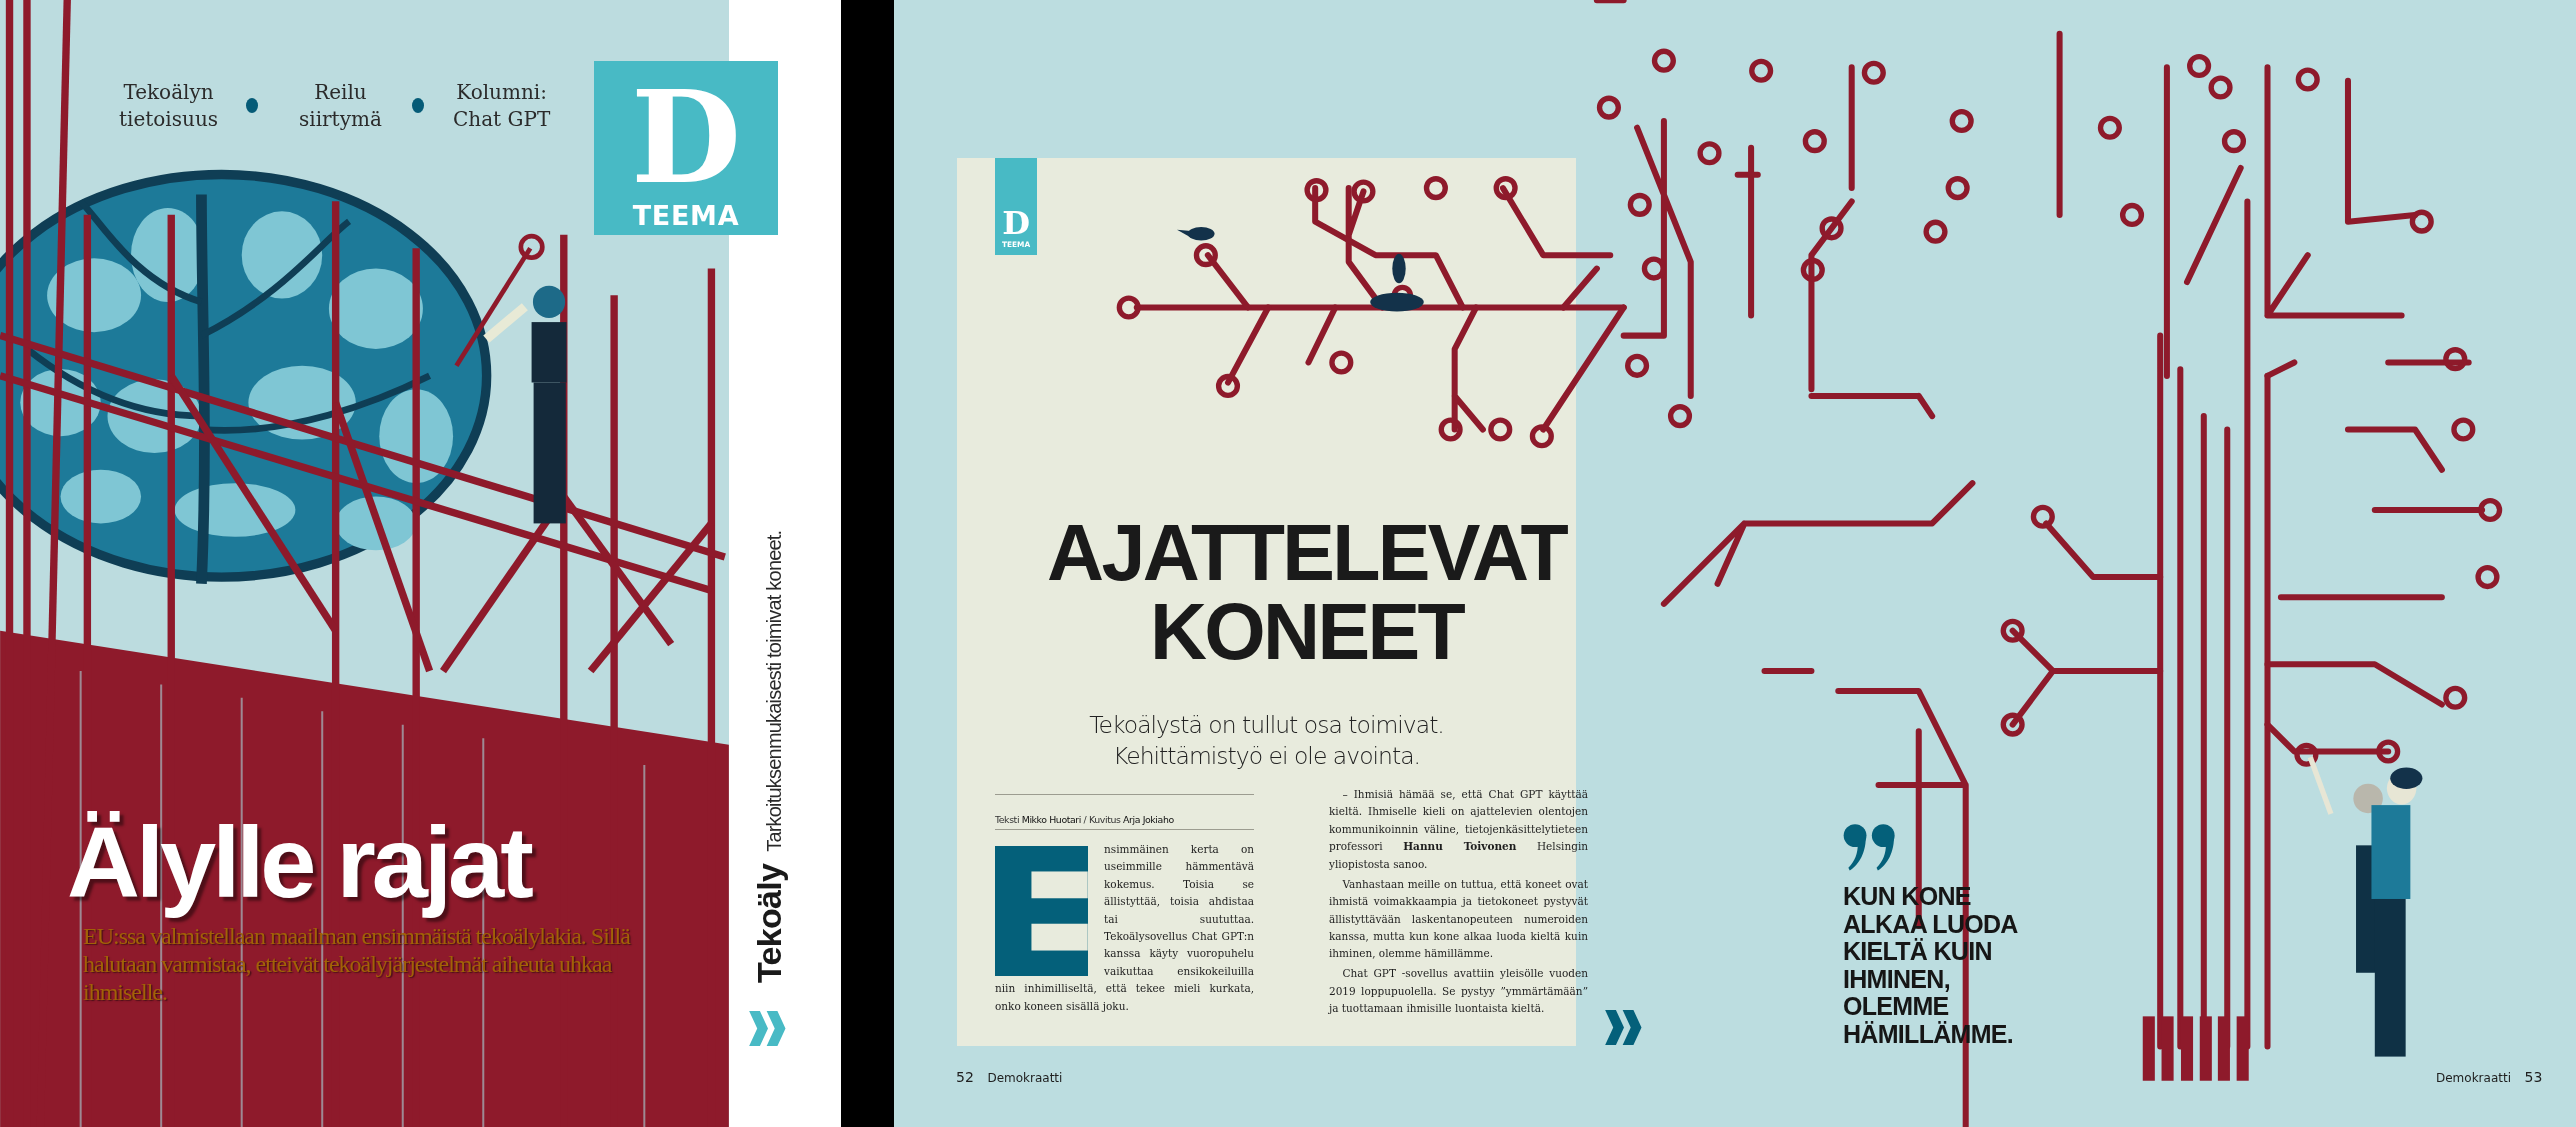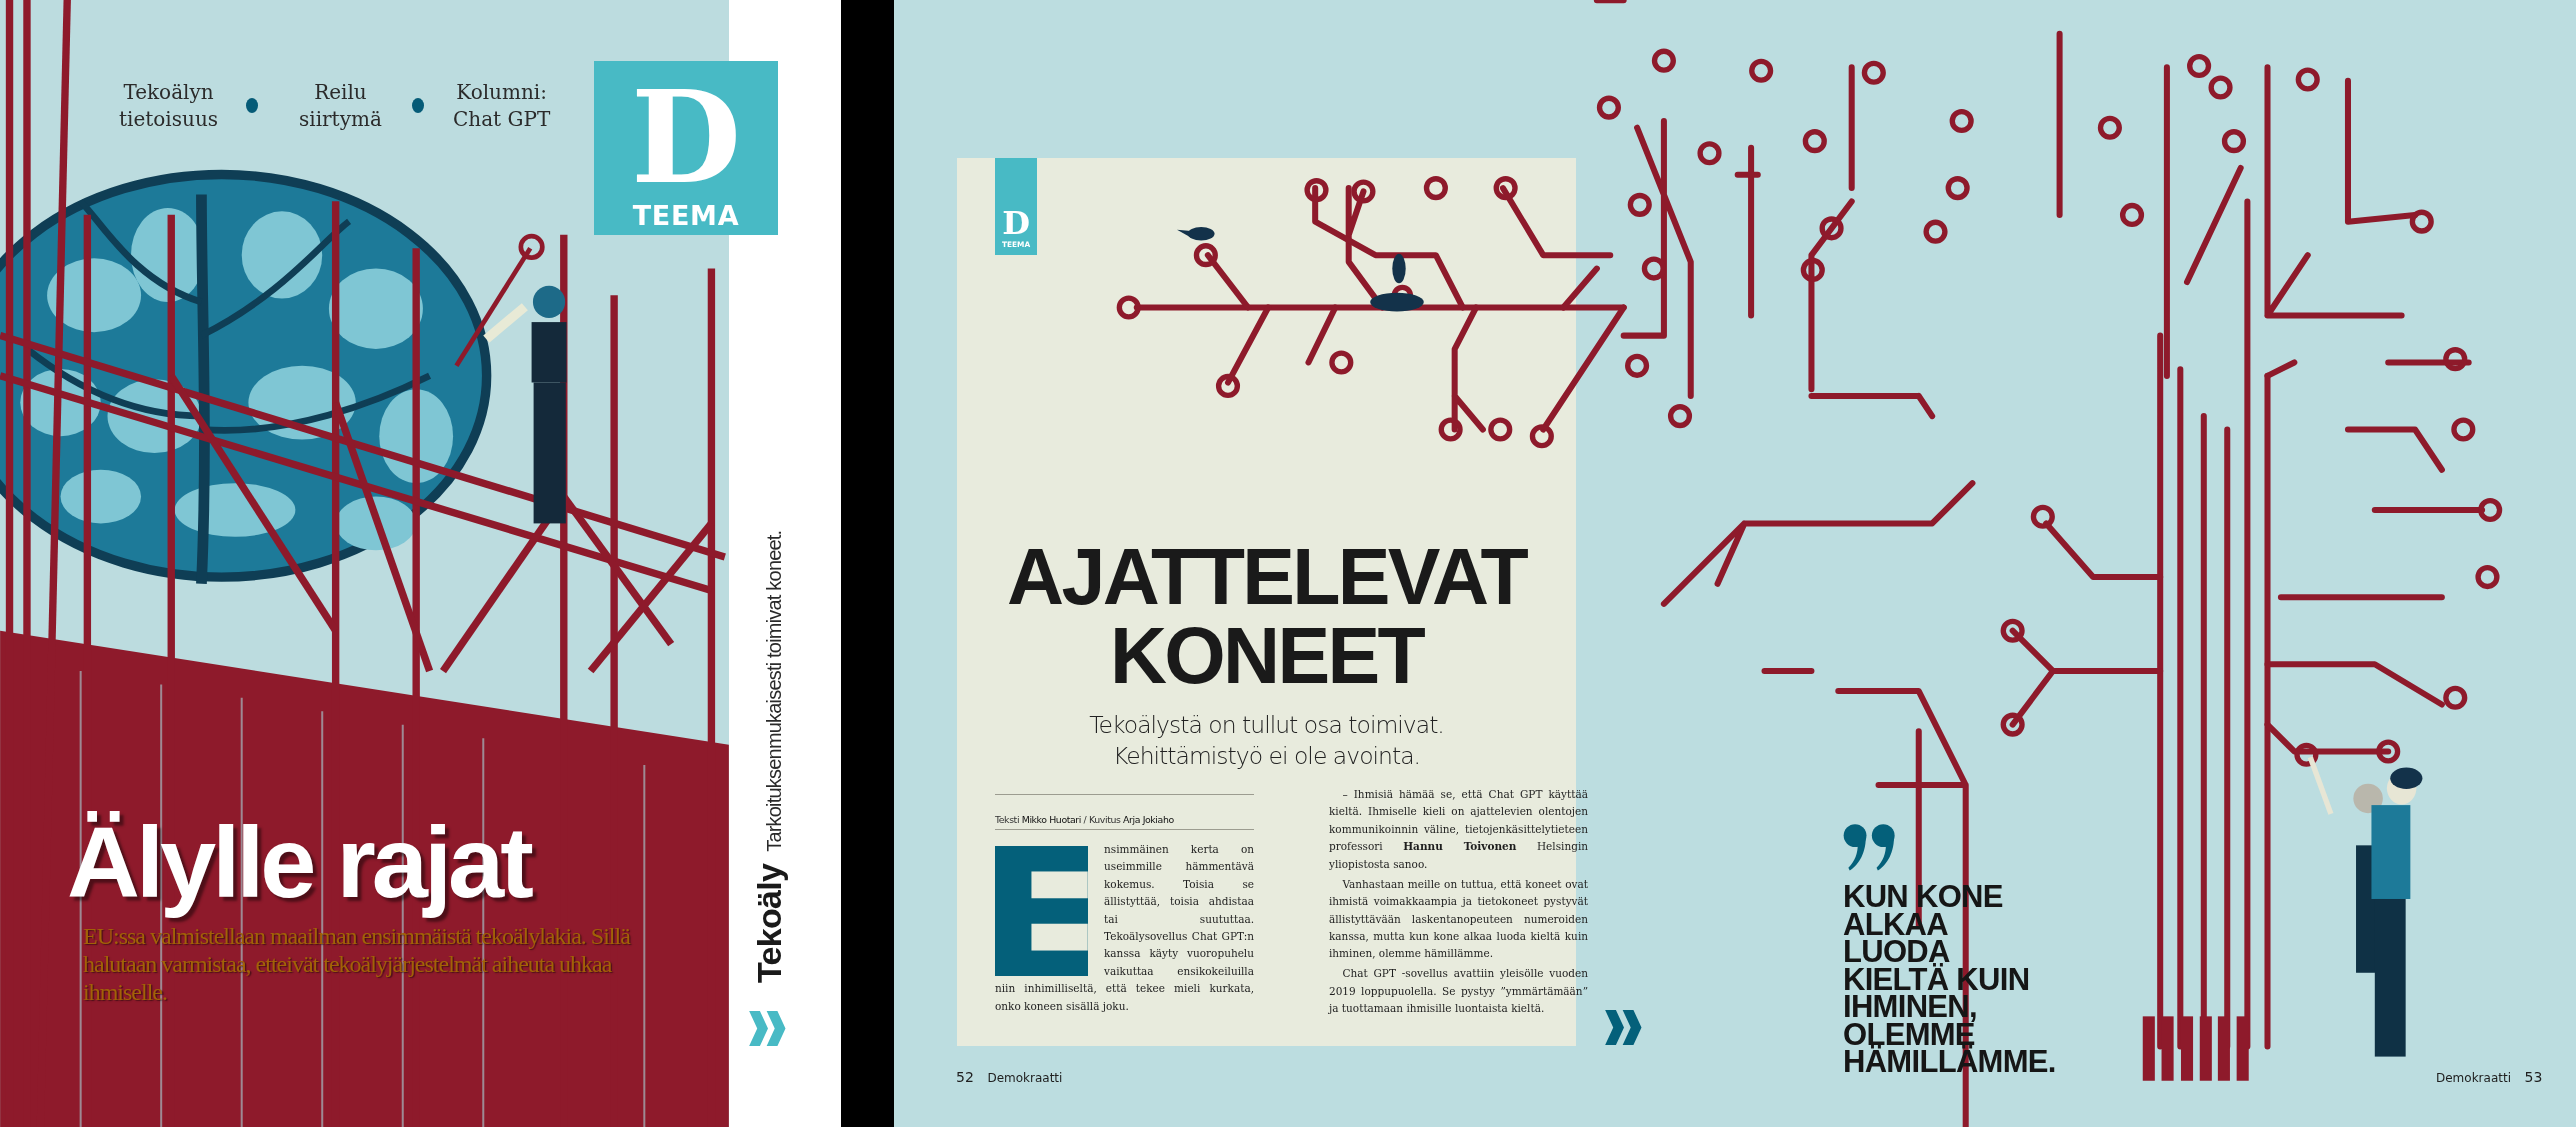--- a/index.html
+++ b/index.html
@@ -27,37 +27,37 @@
 
   #left-chevron { left:749px; top:1011px; width:38px; height:35px; }
 
   
   #right-page { left:894px; top:0; width:1682px; height:1128px; background:#bcdde0; overflow:hidden; }
   #cream-panel { left:957px; top:158px; width:619px; height:888px; background:#e8ebdd; }
   #teema-badge { left:995px; top:158px; width:42px; height:97px; background:#48bac5; color:#fff; text-align:center; }
   #teema-badge .d { font-family:"DejaVu Serif", serif; font-weight:bold; font-size:32px; line-height:29.5px; margin-top:51px; }
   #teema-badge .t { font-family:"DejaVu Sans", sans-serif; font-weight:bold; font-size:7.4px; margin-top:1.3px; }
 
-  #headline { left:957px; top:537px; width:619px; text-align:center; font-family:"Liberation Sans", sans-serif; font-weight:bold; color:#1a1a1a; font-size:79px; line-height:79px; letter-spacing:-2.7px; }
+  #headline { left:957px; top:513px; width:619px; text-align:center; font-family:"Liberation Sans", sans-serif; font-weight:bold; color:#1a1a1a; font-size:79px; line-height:79px; letter-spacing:-2.7px;padding-left:40px; }
   #standfirst { left:957px; top:710px; width:619px; text-align:center; font-family:"DejaVu Sans", sans-serif; font-weight:300; font-size:23.5px; line-height:31px; letter-spacing:-1px; color:#222; }
 
   #byline { left:995px; top:794px; width:259px; border-top:1.3px solid #9c9c90; border-bottom:1.3px solid #9c9c90; padding:19px 0 4px 0; font-family:"DejaVu Sans", sans-serif; font-size:9.4px; letter-spacing:-0.4px; color:#333; }
   #byline .name { color:#111; }
 
   #col1 { left:995px; top:841px; width:259px; font-family:"DejaVu Serif", serif; font-size:10.5px; line-height:17.4px; color:#1e1e1e; text-align:justify; }
   #dropcap { float:left; width:93px; height:130px; margin:5.4px 16px 2.7px 0; background:#04607a; position:relative; }
 
   #col2 { left:1329px; top:786px; width:259px; font-family:"DejaVu Serif", serif; font-size:10.5px; line-height:17.4px; color:#1e1e1e; text-align:justify; }
   #col2 p { margin:0 0 2.7px 0; text-indent:13.4px; }
   #col2 b { font-weight:bold; }
 
   #right-chevron-left { left:1605px; top:1010px; width:38px; height:35px; }
 
   #quote-mark { left:1843px; top:822px; width:55px; height:54px; }
-  #pull-quote { left:1843px; top:883px; width:215px; font-family:"Liberation Sans", sans-serif; font-weight:bold; font-size:31px; line-height:27.5px; color:#161616; letter-spacing:-0.7px; }
+  #pull-quote { left:1843px; top:883px; width:215px; font-family:"Liberation Sans", sans-serif; font-weight:bold; font-size:25px; line-height:27.5px; color:#161616; letter-spacing:-0.7px; }
 
   .folio { position:absolute; top:1069px; font-family:"DejaVu Sans", sans-serif; color:#1e1e1e; }
   .folio .num { font-size:14px; }
   .folio .pub { font-size:12px;text-align:center; }
 
   svg { display:block; }
 </style>
 </head>
 <body>
 

